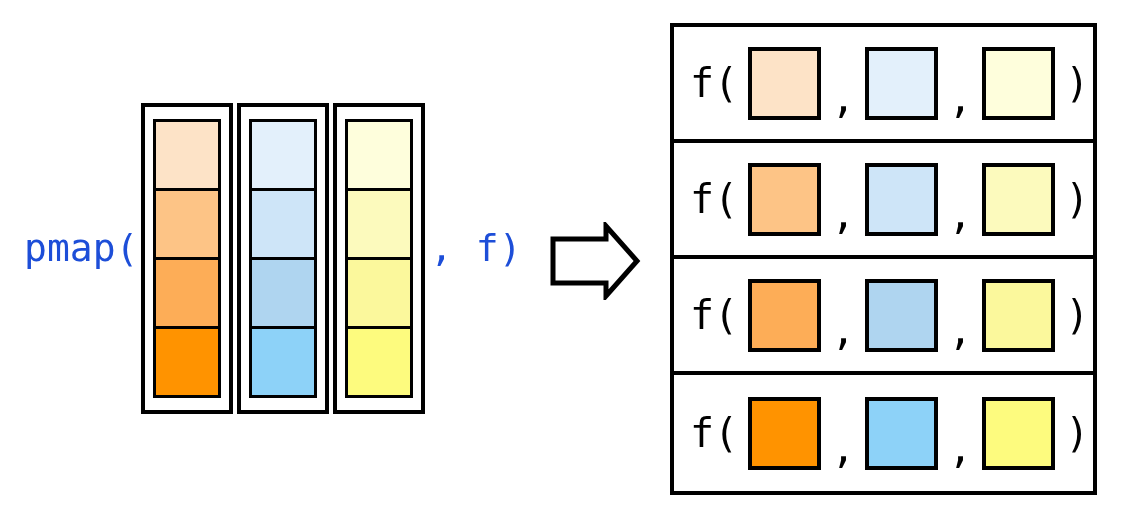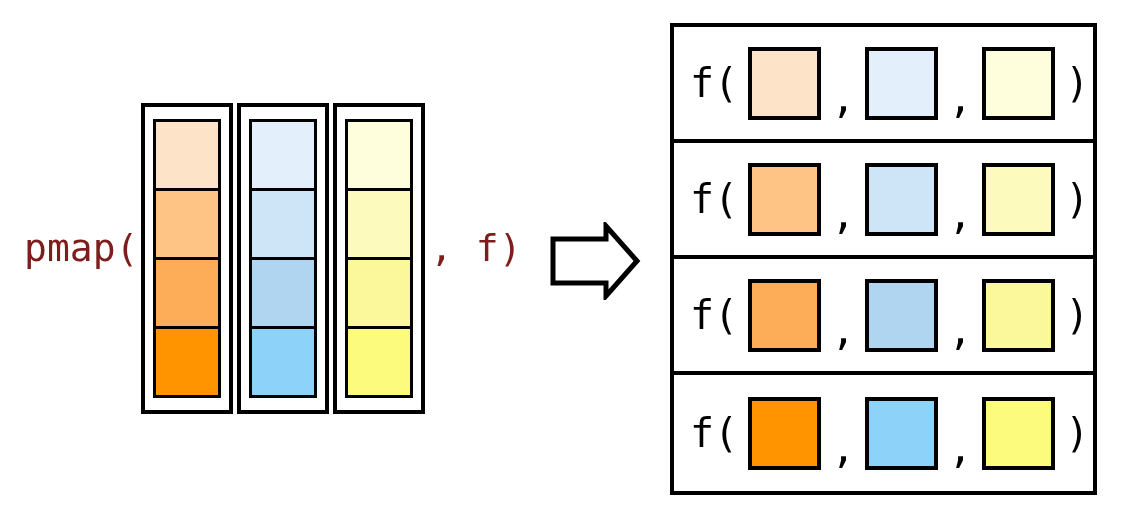--- a/index.html
+++ b/index.html
@@ -1,21 +1,21 @@
 <!DOCTYPE html>
 <html><head>
 <meta charset="utf-8">
 <style>
   html,body{margin:0;padding:0;background:#ffffff;}
   .canvas{
     position:relative;width:1122px;height:519px;background:#ffffff;
     font-family:"DejaVu Sans Mono","Liberation Mono",monospace;overflow:hidden;
   }
   .label{
-    position:absolute;font-size:38px;line-height:1.15;color:#7f1d1d;white-space:pre;
+    position:absolute;font-size:38px;line-height:1.15;color:#1d4ed8;white-space:pre;
   }
   .pmap-label{left:24px;top:227px;}
   .args-label{left:430px;top:227px;}
   
   .columns{position:absolute;left:141px;top:103px;display:flex;gap:4px;}
   .column{border:4px solid #000;background:#fff;padding:12px 8px;}
   .cell{width:68px;height:72px;border:3px solid #000;box-sizing:border-box;background:#ccc;}
   .cell + .cell{margin-top:-3px;}
   
   .arrow{position:absolute;left:550px;top:222px;}

